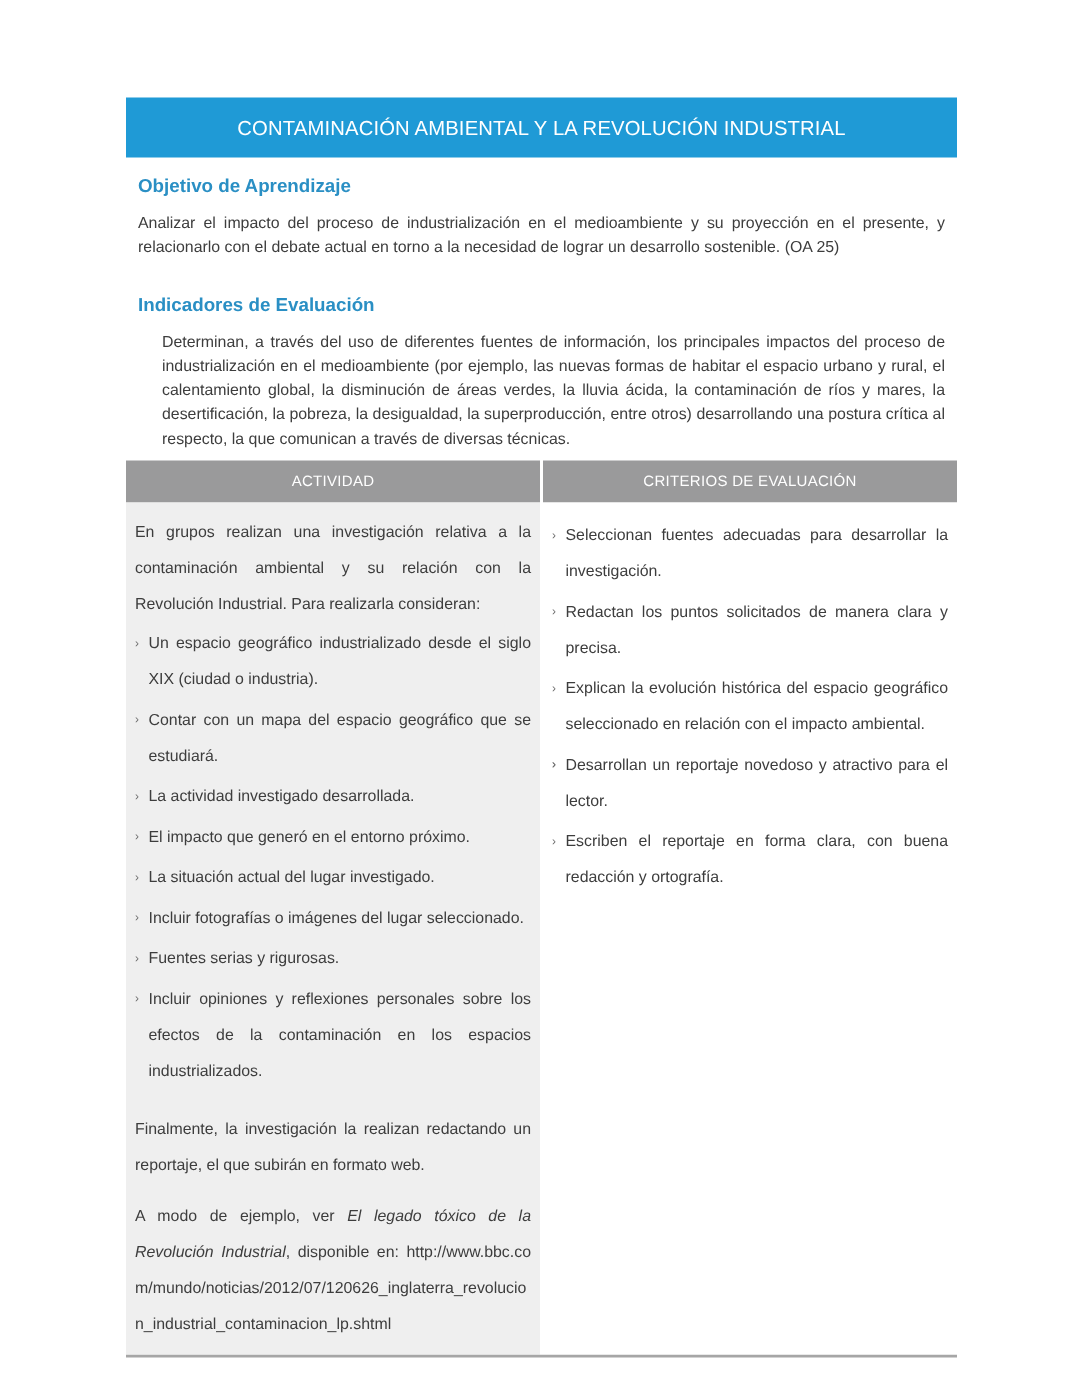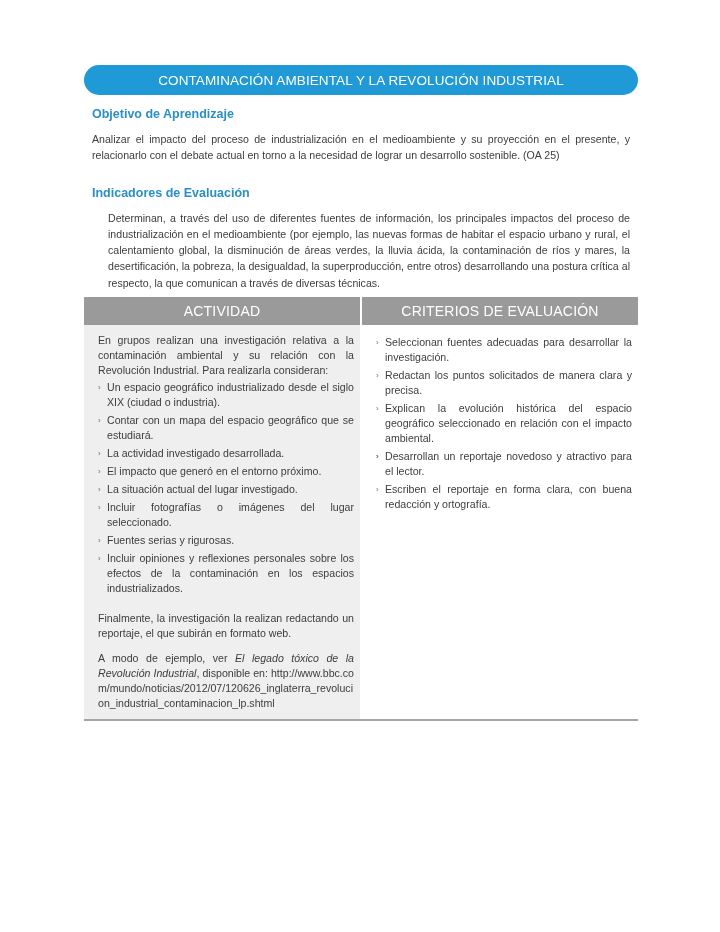--- a/index.html
+++ b/index.html
@@ -16,29 +16,28 @@
       overflow: hidden;
     }
     .page {
       position: absolute;
       left: 84px;
       top: 65px;
       width: 554px;
     }
     .title-bar {
       background: #1f9ad6;
-      height: 30px;
+      height: 40px;
       display: flex;
       align-items: center;
       justify-content: center;
       color: #ffffff;
       font-family: "Liberation Sans", sans-serif;
       font-size: 13.5px;
       letter-spacing: 0.1px;
-      border-radius: 15px;
     }
     .section-heading {
       color: #2a8fc4;
       font-family: "Liberation Sans", sans-serif;
       font-weight: bold;
       font-size: 12.5px;
       margin: 0;
       padding-left: 8px;
     }
     .h-objetivo { margin-top: 12px; }
@@ -59,34 +58,34 @@
       margin-top: 6px;
       width: 554px;
       display: grid;
       grid-template-columns: 276px 2px 276px;
       border-bottom: 2px solid #a6a6a6;
     }
     .th {
       background: #9a9a9b;
       color: #ffffff;
       font-family: "Liberation Sans", sans-serif;
-      font-size: 14px;
+      font-size: 10px;
       height: 28px;
       display: flex;
       align-items: center;
       justify-content: center;
       letter-spacing: 0.2px;
     }
     .th-gap { background: #ffffff; }
     .td-gap { background: #ffffff; }
     .td {
-      padding: 8px 6px 8px 14px;
+      padding: 8px 6px 8px 6px;
       font-family: "Liberation Sans", sans-serif;
       font-size: 10.6px;
-      line-height: 15px;
+      line-height: 24px;
       color: #3d3d3d;
     }
     .td-left {
       background: #efefef;
     }
     .td-right {
       background: #ffffff;
     }
     .td p {
       margin: 0;

